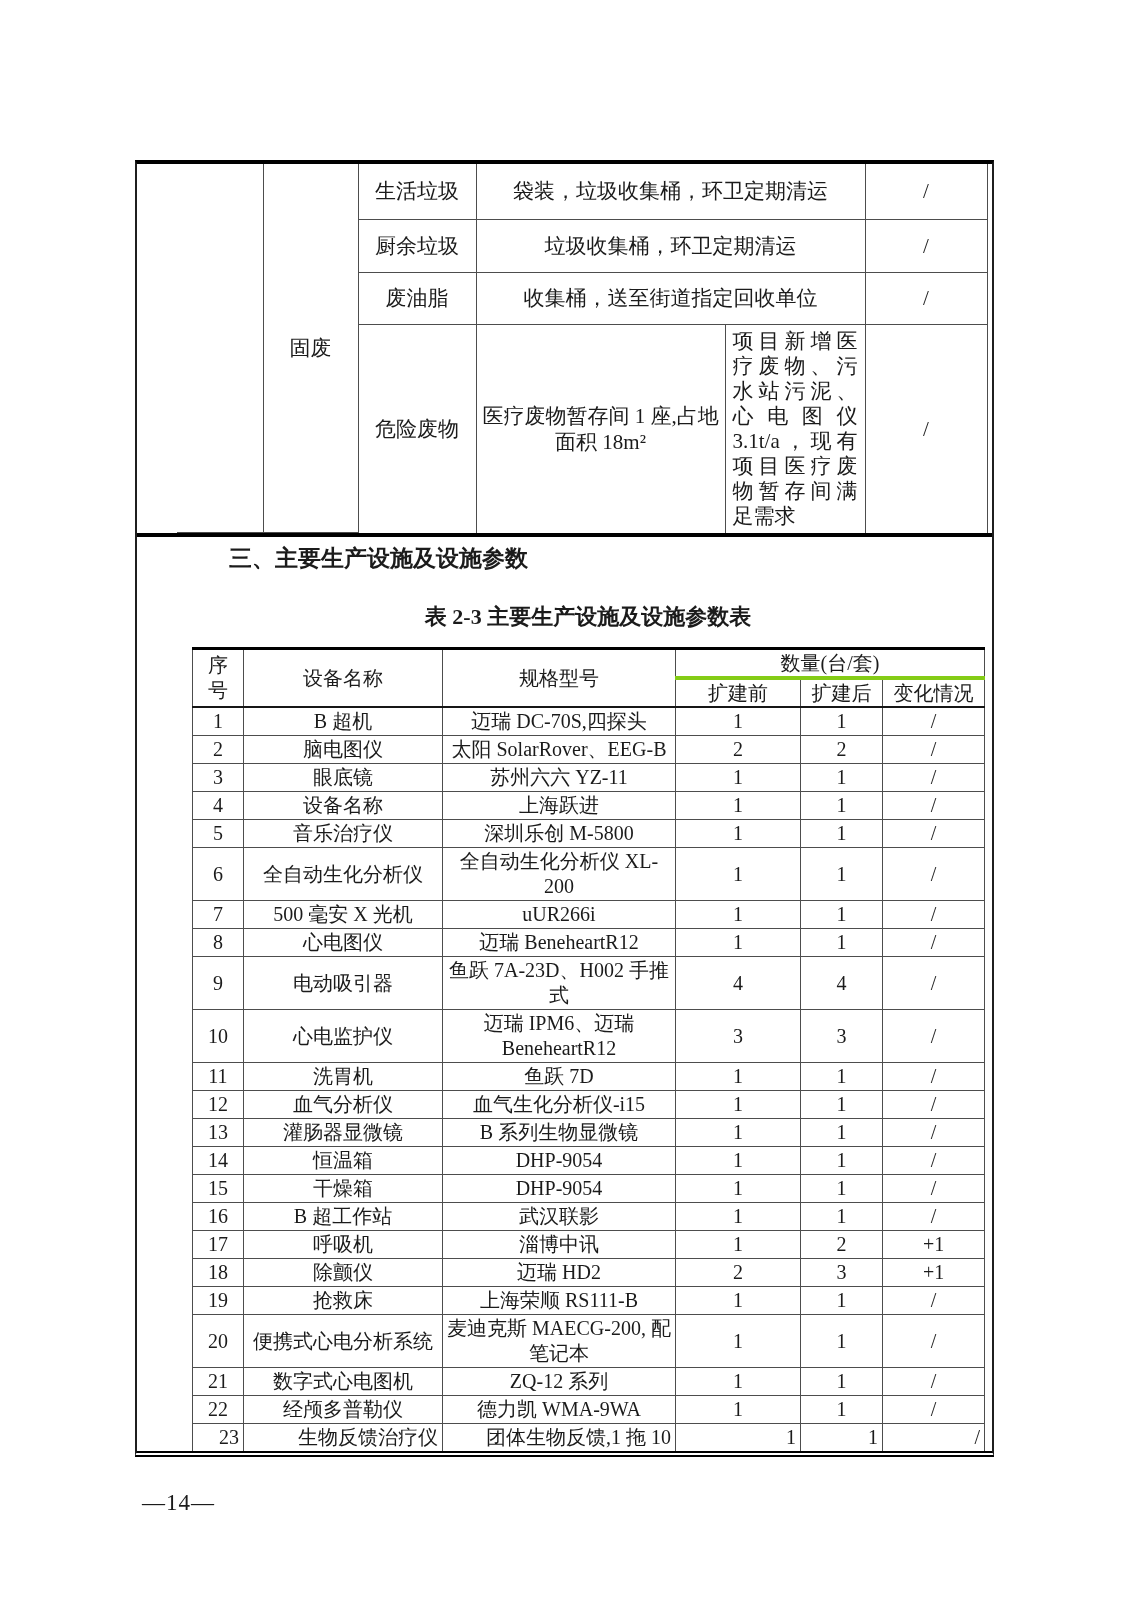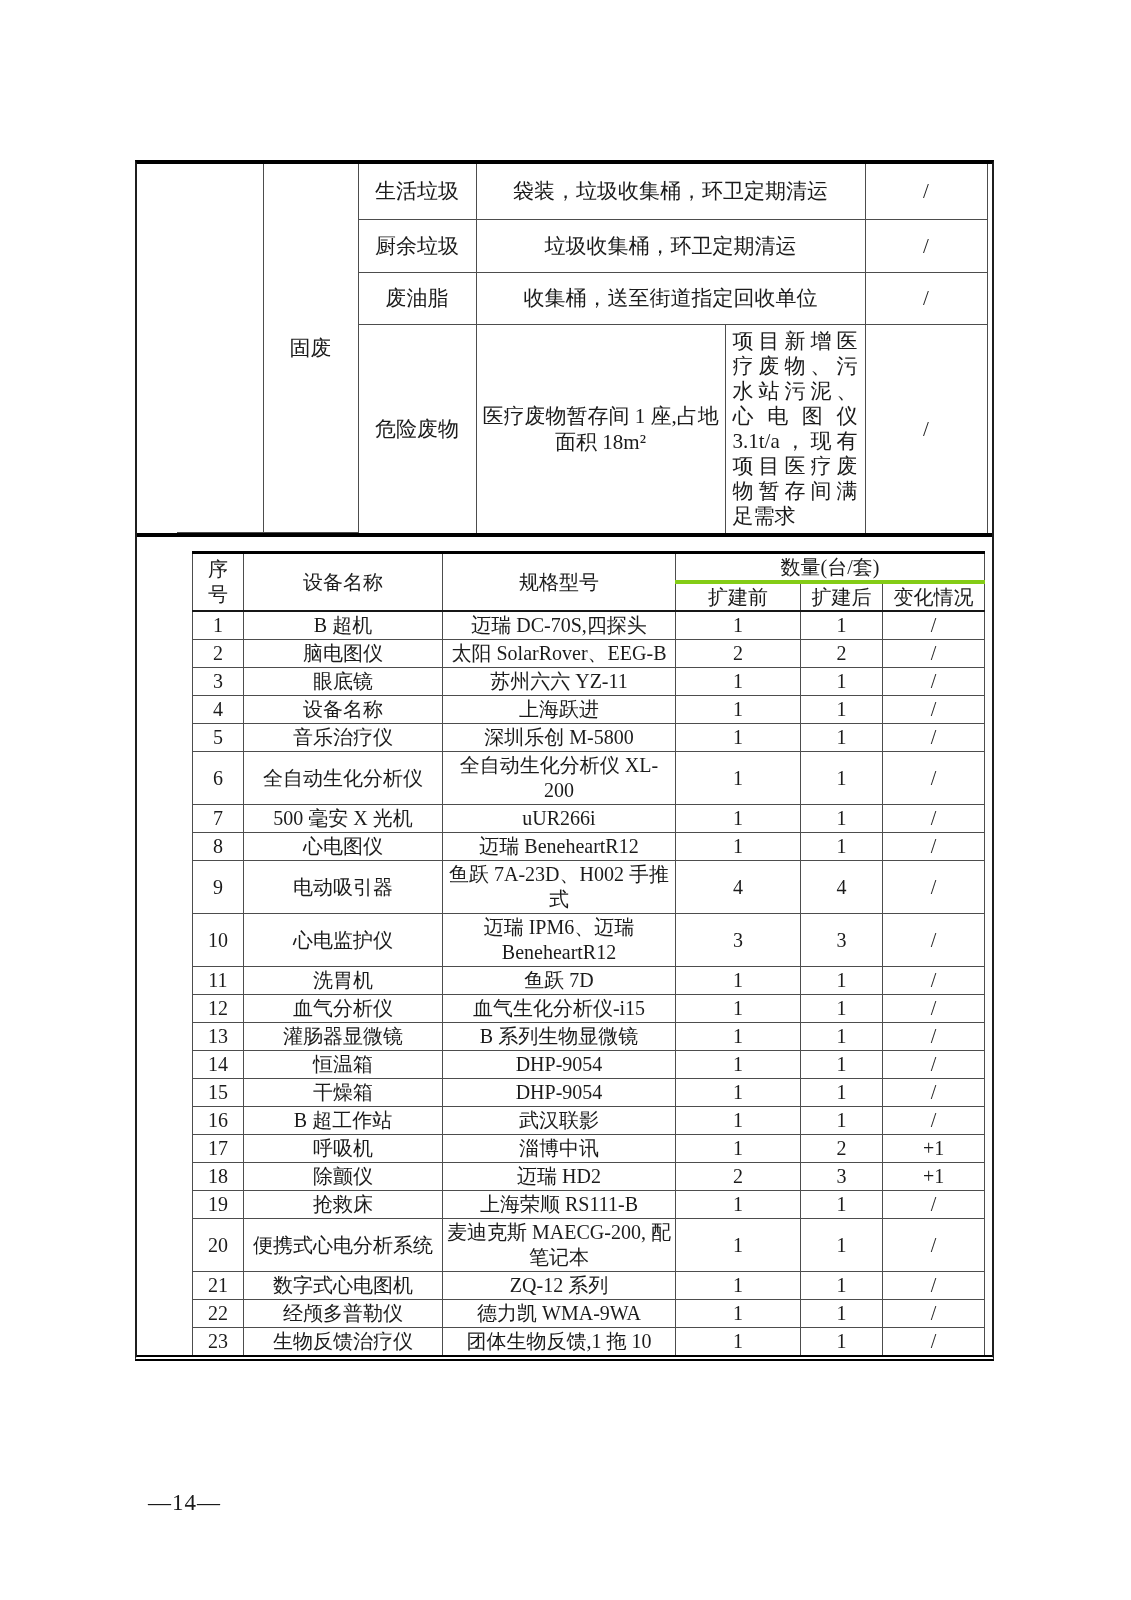--- a/index.html
+++ b/index.html
@@ -59,24 +59,24 @@
     text-align:center; vertical-align:middle;
     padding:1px 4px;
     box-sizing:border-box;
     font-weight:400;
     overflow:hidden;
   }
   .equip-table thead th { border-bottom:2px solid #161616; height:25px; line-height:24px; }
   .equip-table thead th.h-qty { border-bottom:4px solid #84cc16; }
   .equip-table thead th.h-idx { padding:0 13px; line-height:25px; }
   .equip-table td { height:27px; line-height:25px; }
-  .equip-table tr:last-child td { border-bottom:none; }
+  .equip-table tr:last-child td { border-bottom:none;text-align:right; }
   .equip-table th:first-child, .equip-table td:first-child { }
   
-  .page-num { position:absolute; left:148px; top:1490px; font-size:23px; letter-spacing:1px; }
+  .page-num { position:absolute; left:142px; top:1490px; font-size:23px; letter-spacing:1px; }
 </style>
 </head>
 <body>
 
 <div class="page">
   <div class="frame">
 
     <table class="waste-table">
       <colgroup>
         <col style="width:86px">
@@ -107,20 +107,22 @@
         <tr style="height:198px">
           <td>危险废物</td>
           <td>医疗废物暂存间 1 座,占地面积 18m²</td>
           <td class="c-note">项目新增医疗废物、污水站污泥、心电图仪 3.1t/a，现有项目医疗废物暂存间满足需求</td>
           <td>/</td>
         </tr>
       </tbody>
     </table>
     <div class="midrule"></div>
 
+    <div class="sec-heading">三、主要生产设施及设施参数</div>
+    <div class="tbl-title">表 2-3 主要生产设施及设施参数表</div>
 
     <table class="equip-table">
       <colgroup>
         <col style="width:51px">
           <col style="width:199px">
           <col style="width:233px">
         <col style="width:125px">
           <col style="width:82px">
           <col style="width:102px">
       </colgroup>

